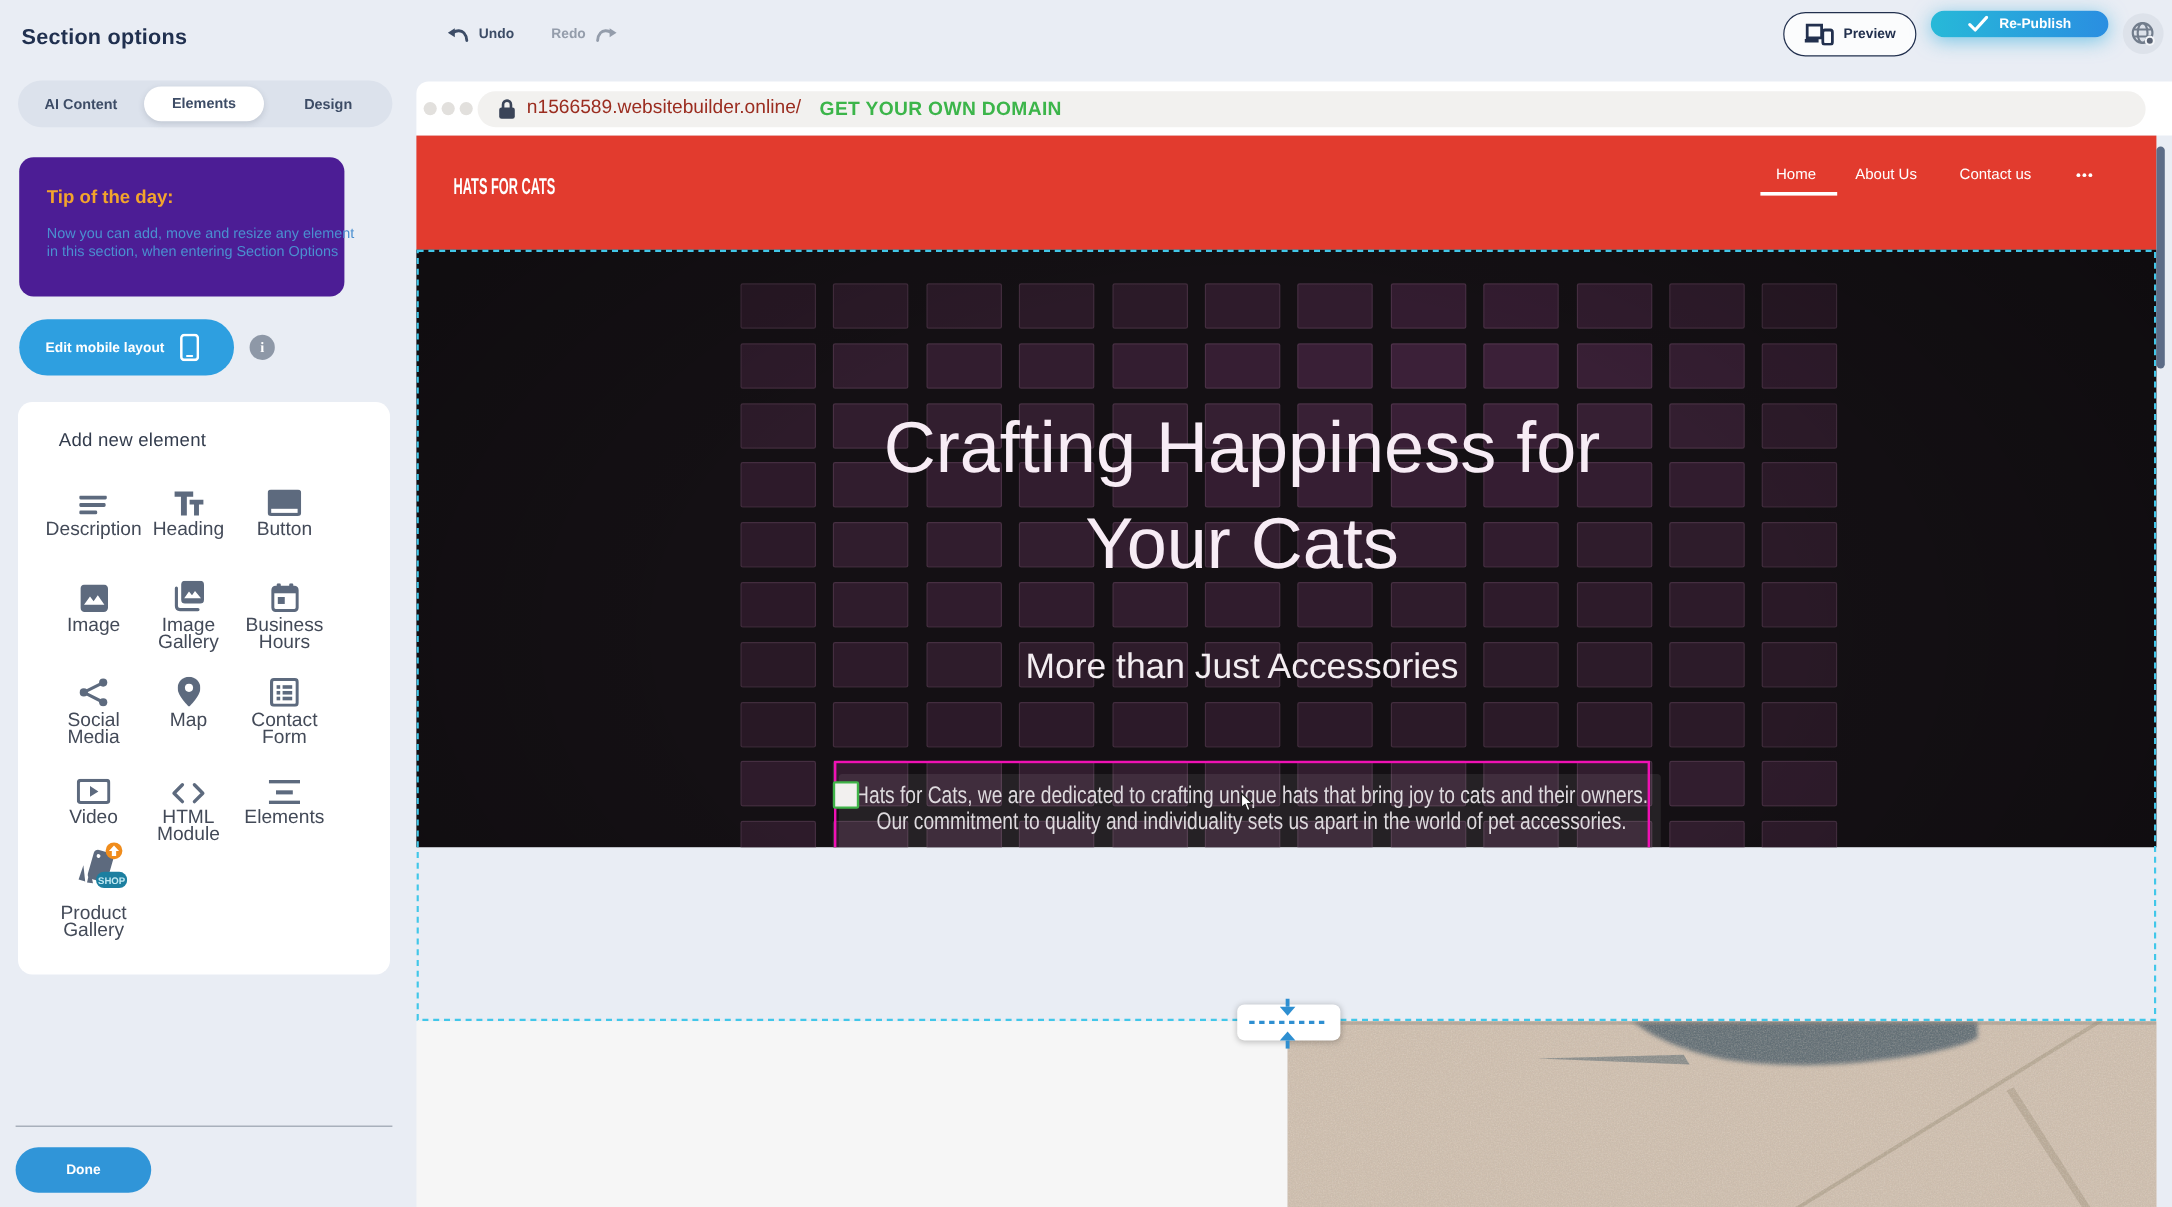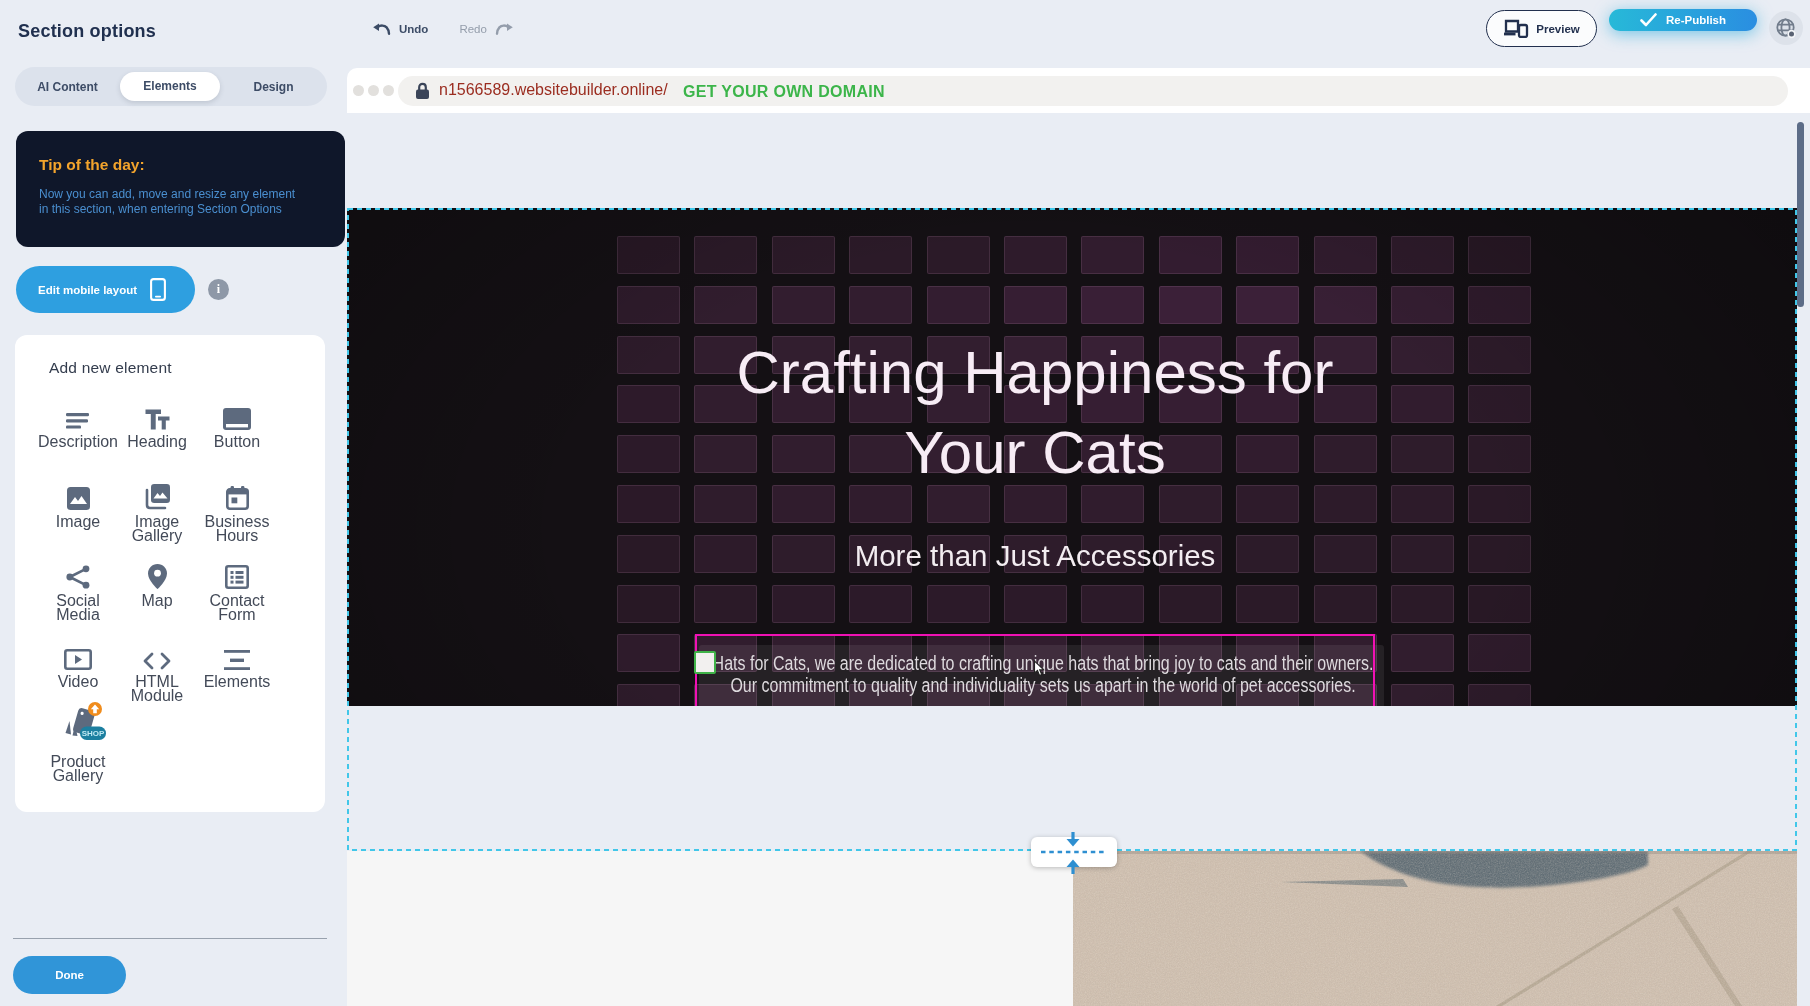--- a/index.html
+++ b/index.html
@@ -1,32 +1,32 @@
 <!DOCTYPE html>
 <html><head>
 <meta charset="utf-8">
 <style>
 * { margin:0; padding:0; box-sizing:border-box; }
 html,body { width:1810px; height:1006px; overflow:hidden; background:#e9edf4; font-family:"Liberation Sans",sans-serif; }
 .abs { position:absolute; }
 #secopt { left:18px; top:21px; font-size:18px; font-weight:bold; color:#20304f; letter-spacing:0.2px; }
 #undoredo { left:371px; top:20px; display:flex; align-items:center; }
 #undoredo .u-txt { font-size:11.5px; font-weight:bold; color:#3c4c66; margin-left:7px; }
-#undoredo .r-txt { font-size:11.5px; font-weight:normal; color:#949dab; margin-left:31px; margin-right:7px; }
+#undoredo .r-txt { font-size:11.5px; font-weight:bold; color:#949dab; margin-left:31px; margin-right:7px; }
 #previewbtn { left:1486px; top:10px; width:111px; height:37px; border:1.5px solid #22304e; border-radius:19px; background:#fbfcfd; display:flex; align-items:center; justify-content:center; }
 #previewbtn span { font-size:11.5px; font-weight:bold; color:#22304e; margin-left:7px; }
 #republish { left:1609px; top:9px; width:148px; height:22px; border-radius:20px; background:linear-gradient(90deg,#27b9d8,#2a8ee1); box-shadow:0 3px 16px rgba(42,170,220,0.6); display:flex; align-items:center; justify-content:center; }
 #republish span { font-size:11.5px; font-weight:bold; color:#fff; margin-left:9px; }
 #globebtn { left:1769px; top:11px; width:34px; height:34px; border-radius:50%; background:#dde2ea; display:flex; align-items:center; justify-content:center; }
 #tabs { left:15px; top:67px; width:312px; height:39px; background:#dce2ec; border-radius:20px; display:flex; align-items:center; }
 #tabs .tab { font-size:12px; font-weight:bold; color:#3d4c66; text-align:center; }
 #tab1 { width:105px; }
 #tab2 { width:100px; height:29px; line-height:29px; background:#fff; border-radius:15px; box-shadow:0 2px 5px rgba(60,70,90,0.18); color:#2c3a55; }
 #tab3 { width:107px; }
-#tipcard { left:16px; top:131px; width:329px; height:116px; background:#0f172a; border-radius:12px; }
+#tipcard { left:16px; top:131px; width:271px; height:116px; background:#4c1d95; border-radius:12px; }
 #tipcard h3 { position:absolute; left:23px; top:25px; font-size:15.5px; font-weight:bold; color:#f3a42c; }
 #tipcard p { position:absolute; left:23px; top:56px; font-size:12px; line-height:14.5px; color:#4a8fd0; white-space:nowrap; }
 #editmob { left:16px; top:266px; width:179px; height:47px; background:#2e9fe0; border-radius:24px; display:flex; align-items:center; }
 #editmob span { font-size:11.5px; font-weight:bold; color:#fff; margin-left:22px; }
 #infoc { left:208px; top:279px; width:21px; height:21px; border-radius:50%; background:#8e98a7; color:#fff; font-size:12px; font-weight:bold; text-align:center; line-height:21px; font-family:"Liberation Serif",serif; }
 #addcard { left:15px; top:335px; width:310px; height:477px; background:#fff; border-radius:12px; }
 #addcard h2 { position:absolute; left:34px; top:24px; font-size:15.5px; color:#333c4d; font-weight:normal; letter-spacing:0.2px; }
 .el { position:absolute; width:86px; text-align:center; }
 .el .ic { height:26px; display:flex; align-items:flex-end; justify-content:center; }
 .el .lb { margin-top:5px; font-size:16px; line-height:13.5px; color:#434a58; }
@@ -259,20 +259,32 @@
     <div class="dot" style="left:6px;"></div>
     <div class="dot" style="left:21px;"></div>
     <div class="dot" style="left:36px;"></div>
     <div id="urlpill"></div>
     <svg style="position:absolute;left:68px;top:14px" width="15" height="18" viewBox="0 0 15 18">
         <rect x="1" y="7.5" width="13" height="9.5" rx="2" fill="#3a4458"></rect>
         <path d="M4.2 8 L4.2 5.2 C4.2 3.3, 5.6 1.9, 7.5 1.9 C9.4 1.9, 10.8 3.3, 10.8 5.2 L10.8 8" fill="none" stroke="#3a4458" stroke-width="2.2"></path>
       </svg>
     <div id="urltxt">n1566589.websitebuilder.online/</div>
     <div id="getdomain">GET YOUR OWN DOMAIN</div>
+  </div>
+  <div class="abs" id="redhdr">
+    <div id="logo">HATS FOR CATS</div>
+    <div class="nav" style="left:1133px;">Home</div>
+    <div class="nav" style="left:1199px;">About Us</div>
+    <div class="nav" style="left:1286px;">Contact us</div>
+    <svg class="nav" style="left:1383px; top:31px;" width="14" height="4" viewBox="0 0 14 4">
+        <circle cx="2" cy="2" r="1.6" fill="#fff"></circle>
+        <circle cx="7" cy="2" r="1.6" fill="#fff"></circle>
+        <circle cx="12" cy="2" r="1.6" fill="#fff"></circle>
+      </svg>
+    <div id="nav-underline"></div>
   </div>
   <div class="abs" id="hero">
 <div class="gc" style="left:270px;top:28px;background:rgb(40,24,37)"></div>
 <div class="gc" style="left:347px;top:28px;background:rgb(43,26,40)"></div>
 <div class="gc" style="left:425px;top:28px;background:rgb(43,26,40)"></div>
 <div class="gc" style="left:502px;top:28px;background:rgb(43,26,40)"></div>
 <div class="gc" style="left:580px;top:28px;background:rgb(43,26,40)"></div>
 <div class="gc" style="left:657px;top:28px;background:rgb(46,27,43)"></div>
 <div class="gc" style="left:734px;top:28px;background:rgb(49,28,46)"></div>
 <div class="gc" style="left:812px;top:28px;background:rgb(51,28,48)"></div>

